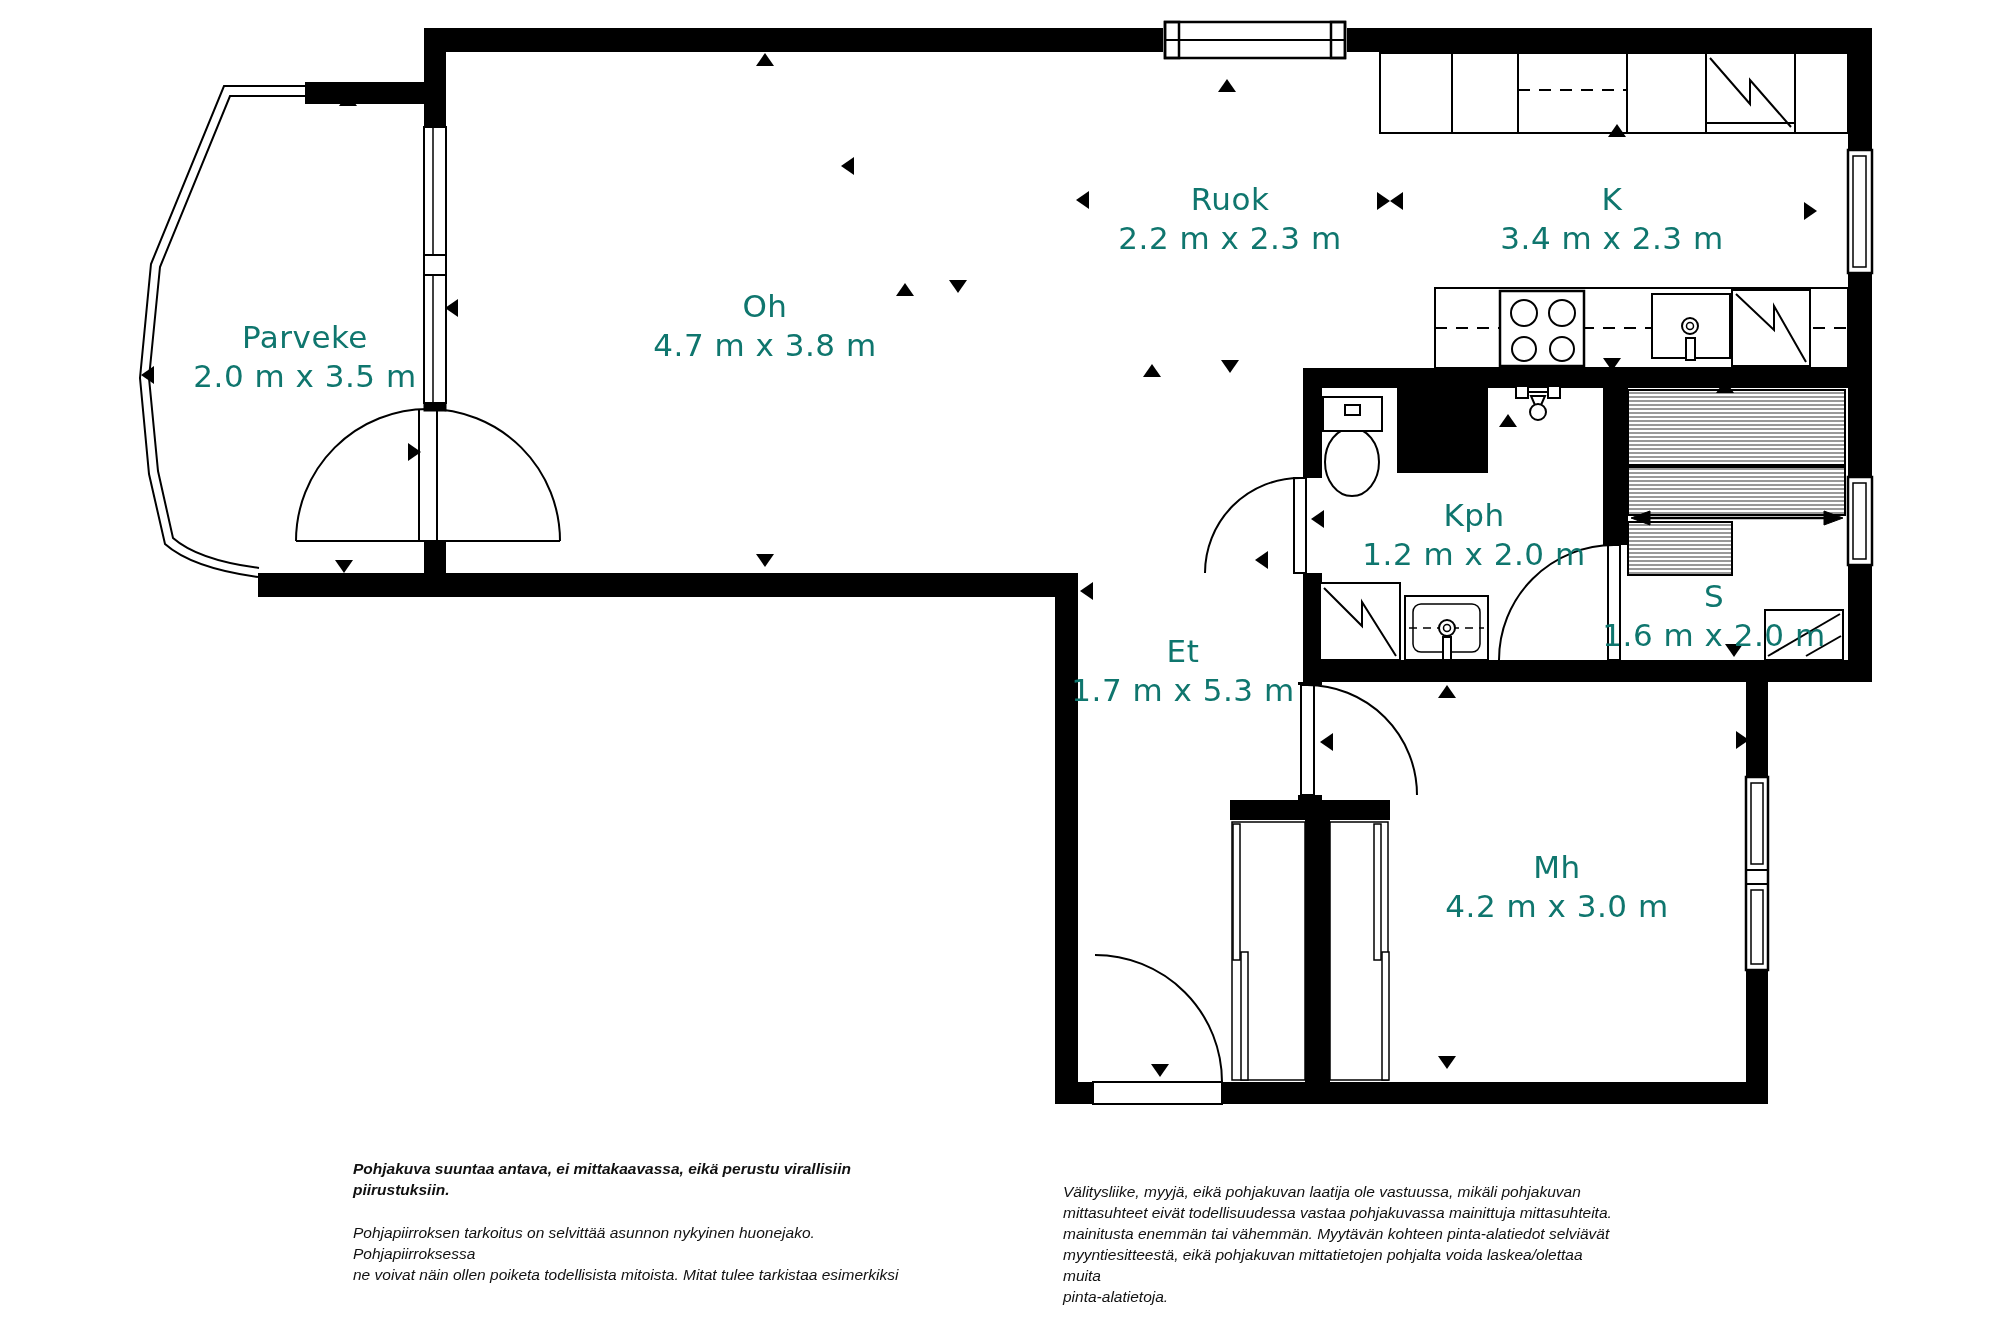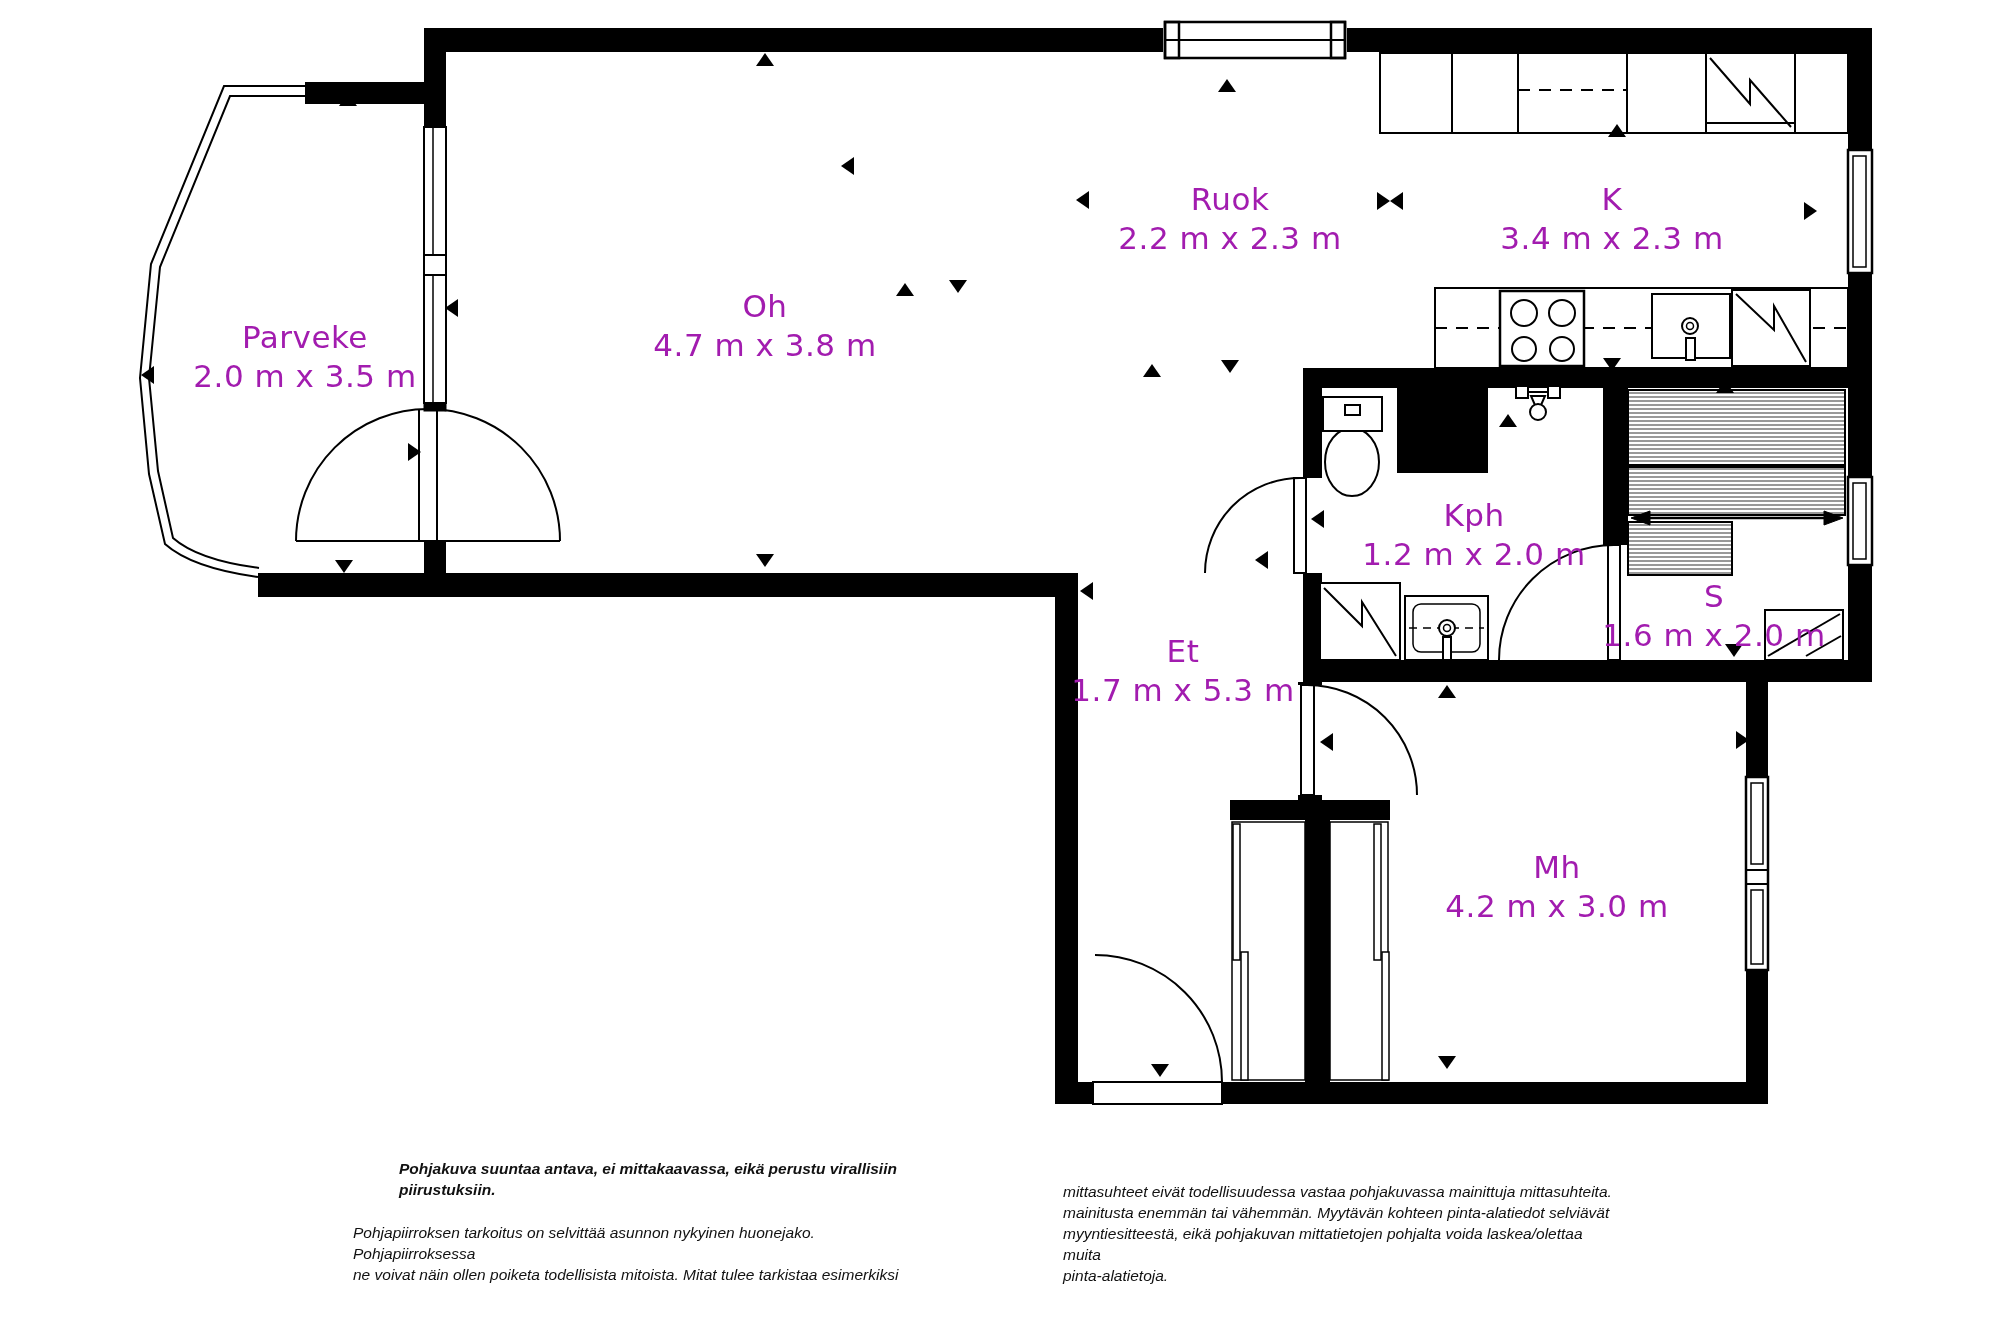--- a/index.html
+++ b/index.html
@@ -3,28 +3,28 @@
 <meta charset="utf-8">
 <style>
   html,body{margin:0;padding:0;}
   body{
     width:2000px;height:1333px;position:relative;background:#ffffff;
     font-family:"DejaVu Sans", sans-serif;overflow:hidden;
   }
   .plan-svg{position:absolute;left:0;top:0;}
   .room-label{
     position:absolute;transform:translateX(-50%);
-    text-align:center;color:#a21caf;font-size:31px;line-height:39px;
+    text-align:center;color:#0f766e;font-size:31px;line-height:39px;
     white-space:nowrap;letter-spacing:0.5px;
   }
   .disc{
     position:absolute;font-family:"Liberation Sans", sans-serif;
     font-style:italic;font-size:15.5px;line-height:21px;color:#111;
   }
-  .disc-title{font-weight:bold;margin-bottom:22px;margin-left:46px;}
+  .disc-title{font-weight:bold;margin-bottom:22px;}
 </style>
 </head>
 <body>
 
 <svg class="plan-svg" width="2000" height="1333" viewBox="0 0 2000 1333">
   <defs>
     <pattern id="benchHatch" width="6" height="4" patternUnits="userSpaceOnUse">
       <rect width="6" height="4" fill="#ffffff"></rect>
       <line x1="0" y1="1" x2="6" y2="1" stroke="#333333" stroke-width="1"></line>
     </pattern>
@@ -272,17 +272,18 @@
   <div>4.2 m x 3.0 m</div>
 </div>
 
 <div class="disc" style="left:353px;top:1158px;width:580px">
   <div class="disc-title">Pohjakuva suuntaa antava, ei mittakaavassa, eikä perustu virallisiin piirustuksiin.</div>
   <div>Pohjapiirroksen tarkoitus on selvittää asunnon nykyinen huonejako. Pohjapiirroksessa</div>
   <div>ne voivat näin ollen poiketa todellisista mitoista. Mitat tulee tarkistaa esimerkiksi</div>
 
 </div>
 <div class="disc" style="left:1063px;top:1181px;width:560px">
+  <div>Välitysliike, myyjä, eikä pohjakuvan laatija ole vastuussa, mikäli pohjakuvan</div>
   <div>mittasuhteet eivät todellisuudessa vastaa pohjakuvassa mainittuja mittasuhteita.</div>
   <div>mainitusta enemmän tai vähemmän. Myytävän kohteen pinta-alatiedot selviävät</div>
   <div>myyntiesitteestä, eikä pohjakuvan mittatietojen pohjalta voida laskea/olettaa muita</div>
   <div>pinta-alatietoja.</div>
 </div>
 
 </body></html>

